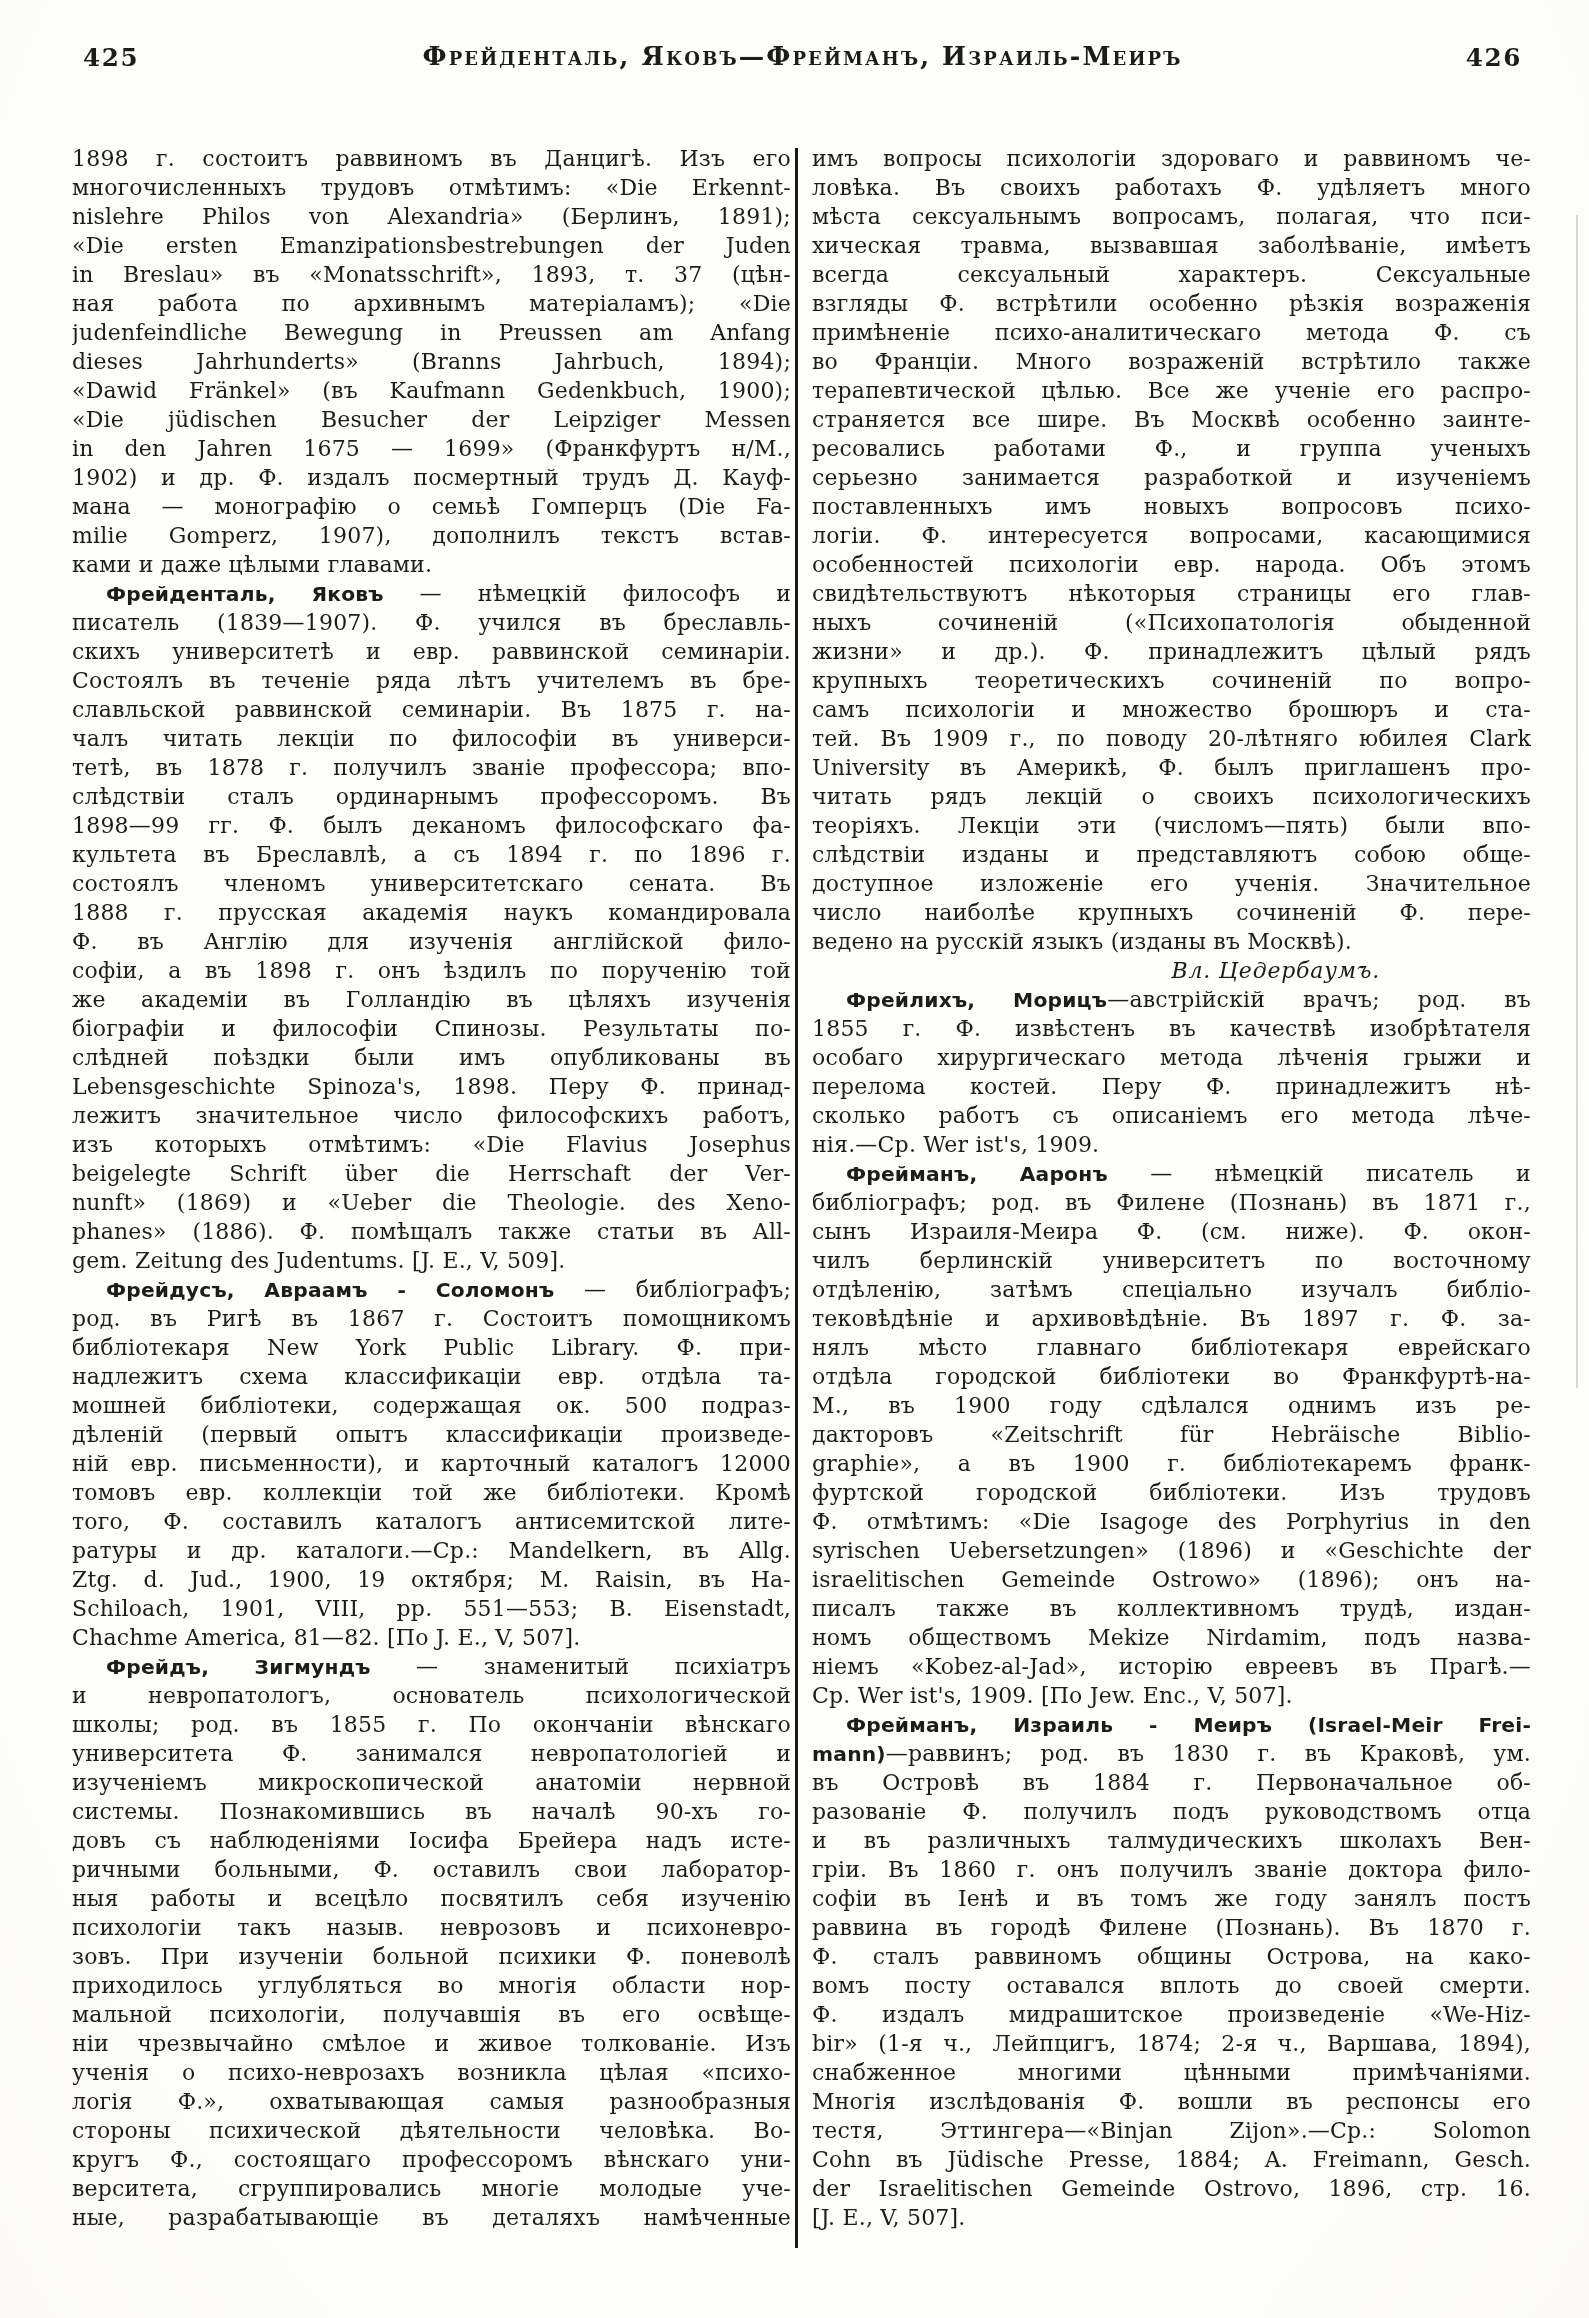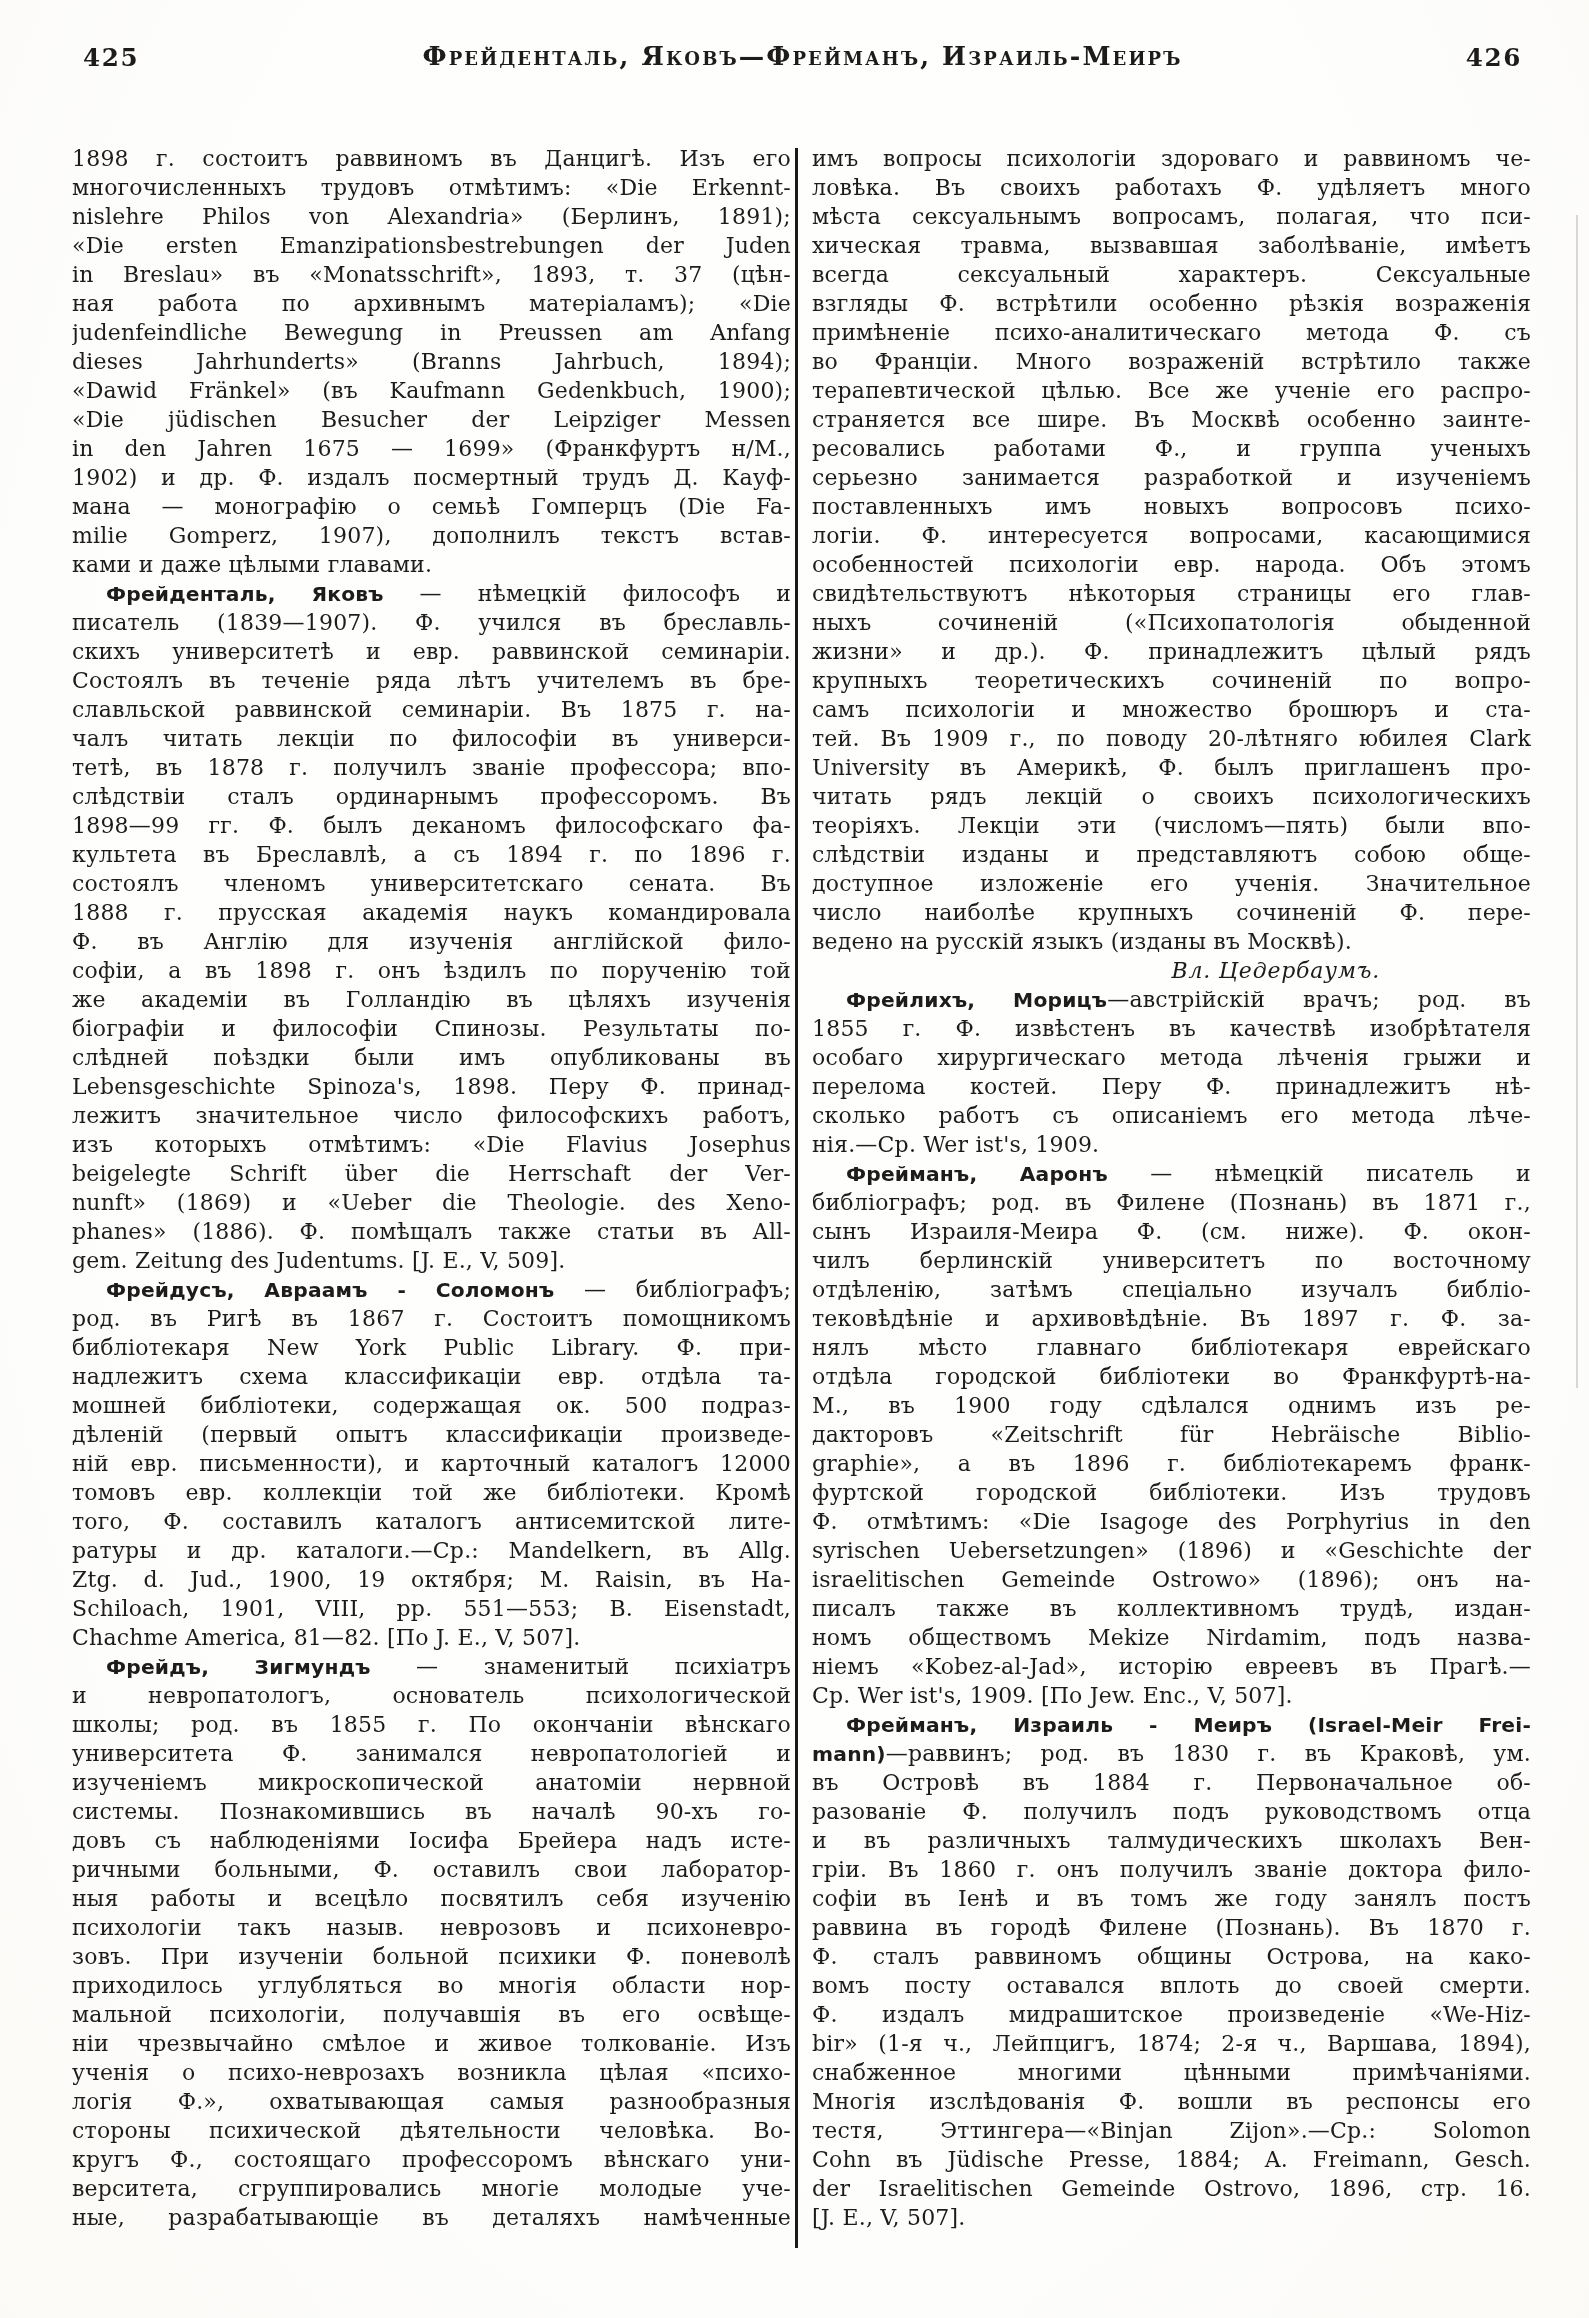--- a/index.html
+++ b/index.html
@@ -210,21 +210,21 @@
       <div class="line ind"><span class="txt"><span class="bold">Фрейманъ, Ааронъ</span><span> — нѣмецкій писатель и</span></span></div>
       <div class="line"><span class="txt"><span>библіографъ; род. въ Филене (Познань) въ 1871 г.,</span></span></div>
       <div class="line"><span class="txt"><span>сынъ Израиля-Меира Ф. (см. ниже). Ф. окон-</span></span></div>
       <div class="line"><span class="txt"><span>чилъ берлинскій университетъ по восточному</span></span></div>
       <div class="line"><span class="txt"><span>отдѣленію, затѣмъ спеціально изучалъ библіо-</span></span></div>
       <div class="line"><span class="txt"><span>тековѣдѣніе и архивовѣдѣніе. Въ 1897 г. Ф. за-</span></span></div>
       <div class="line"><span class="txt"><span>нялъ мѣсто главнаго библіотекаря еврейскаго</span></span></div>
       <div class="line"><span class="txt"><span>отдѣла городской библіотеки во Франкфуртѣ-на-</span></span></div>
       <div class="line"><span class="txt"><span>М., въ 1900 году сдѣлался однимъ изъ ре-</span></span></div>
       <div class="line"><span class="txt"><span>дакторовъ «Zeitschrift für Hebräische Biblio-</span></span></div>
-      <div class="line"><span class="txt"><span>graphie», а въ 1896 г. библіотекаремъ франк-</span></span></div>
+      <div class="line"><span class="txt"><span>graphie», а въ 1900 г. библіотекаремъ франк-</span></span></div>
       <div class="line"><span class="txt"><span>фуртской городской библіотеки. Изъ трудовъ</span></span></div>
       <div class="line"><span class="txt"><span>Ф. отмѣтимъ: «Die Isagoge des Porphyrius in den</span></span></div>
       <div class="line"><span class="txt"><span>syrischen Uebersetzungen» (1896) и «Geschichte der</span></span></div>
       <div class="line"><span class="txt"><span>israelitischen Gemeinde Ostrowo» (1896); онъ на-</span></span></div>
       <div class="line"><span class="txt"><span>писалъ также въ коллективномъ трудѣ, издан-</span></span></div>
       <div class="line"><span class="txt"><span>номъ обществомъ Mekize Nirdamim, подъ назва-</span></span></div>
       <div class="line"><span class="txt"><span>ніемъ «Kobez-al-Jad», исторію евреевъ въ Прагѣ.—</span></span></div>
       <div class="line fin">
         <span class="txt"><span>Ср. Wer ist's, 1909. [По Jew. Enc., V, 507].</span></span>
         <span class="endnum">6.</span>

